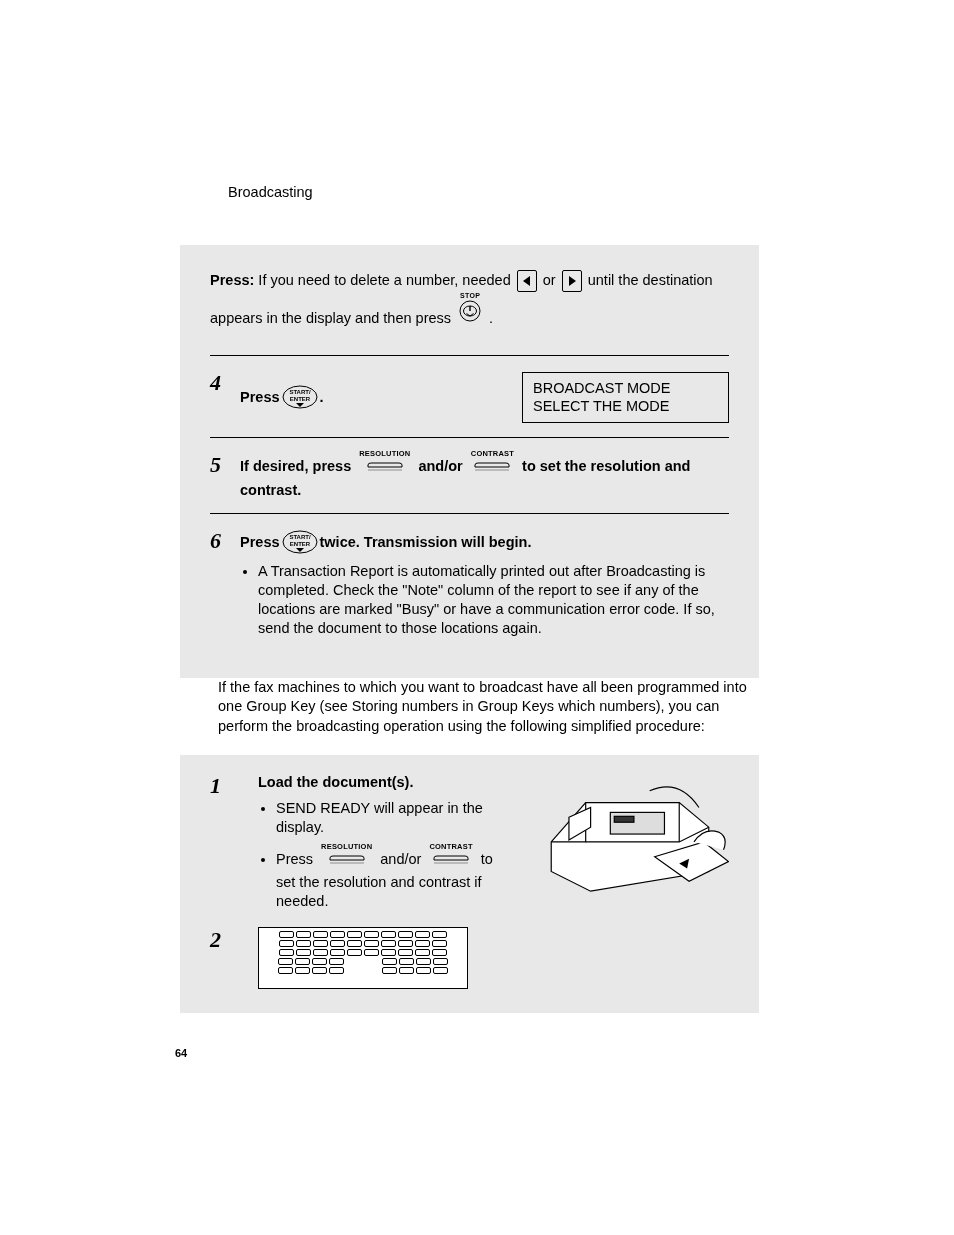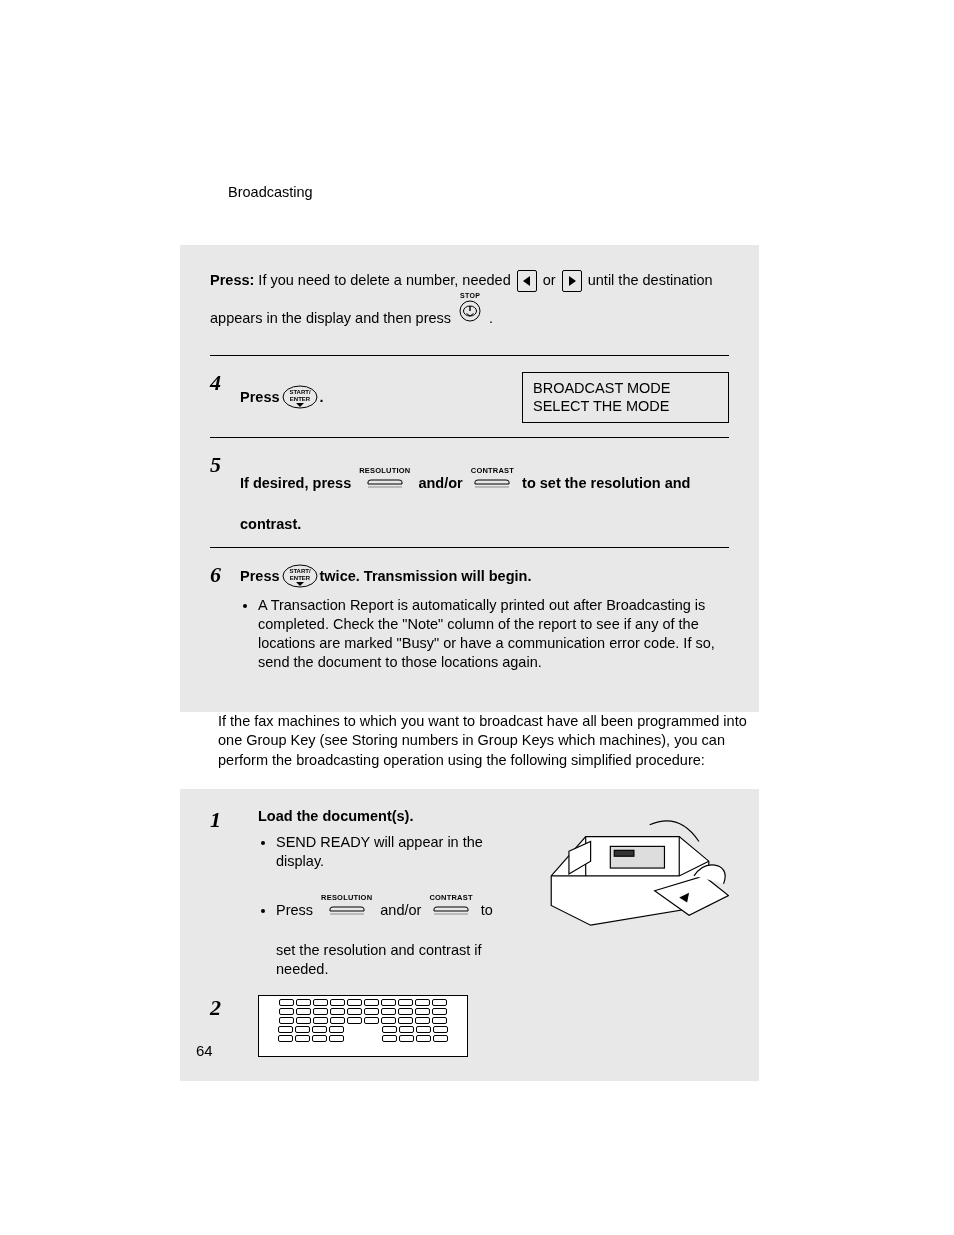--- a/index.html
+++ b/index.html
@@ -90,21 +90,21 @@
     display: inline-block;
     vertical-align: middle;
     margin: 0 2px;
   }
   .start-enter svg { display:block; }
   
   .flat-btn {
     display: inline-block;
     vertical-align: middle;
     text-align: center;
-    margin: 17px 4px;
+    margin: 0 4px;
     position: relative;
     top: -4px;
   }
   .flat-label { font-size: 7.5px; font-weight: bold; letter-spacing: 0.2px; line-height:1; }
   .flat-shape { width: 38px; height: 10px; margin: 2px auto 0 auto; }
   
   .lcd {
     border: 1px solid #000;
     padding: 6px 10px;
     font-size: 14.5px;
@@ -153,24 +153,24 @@
   }
   .keypad-row { display:flex; gap:2px; justify-content:center; margin-bottom:2px;}
   .keypad-key {
     height:7px;
     border:0.7px solid #000;
     border-radius:2px;
     box-sizing:border-box;
   }
   .page-num {
     position: absolute;
-    left: 196px;
+    left: 175px;
     bottom: 175px;
-    font-weight: normal;
-    font-size: 15px;
+    font-weight: bold;
+    font-size: 11px;
   }
   .flex-row { display:flex; align-items:center; }
 </style>
 </head>
 <body>
 
 <div class="page">
 
   <div class="running-head">Broadcasting</div>
 
@@ -268,21 +268,21 @@
         <ul class="bullets">
           <li>A Transaction Report is automatically printed out after Broadcasting is completed. Check the "Note" column of the report to see if any of the locations are marked "Busy" or have a communication error code. If so, send the document to those locations again.</li>
         </ul>
       </div>
     </div>
 
   </div>
 
 
   <div class="intro-para">
-    <span>If the fax machines to which you want to broadcast have all been programmed into one Group Key (see </span><span class="ital">Storing numbers in Group Keys</span><span> which machines), you can perform the broadcasting operation using the following simplified procedure:</span>
+    <span>If the fax machines to which you want to broadcast have all been programmed into one Group Key (see </span><span class="ital">Storing numbers in Group Keys</span><span> which numbers), you can perform the broadcasting operation using the following simplified procedure:</span>
   </div>
 
   <div class="gray-block second">
 
     <div class="step two-col">
       <div class="step-num">1</div>
       <div class="left">
         <div class="bold" style="font-weight:bold;">Load the document(s).</div>
         <ul class="bullets">
           <li>SEND READY will appear in the display.</li>

